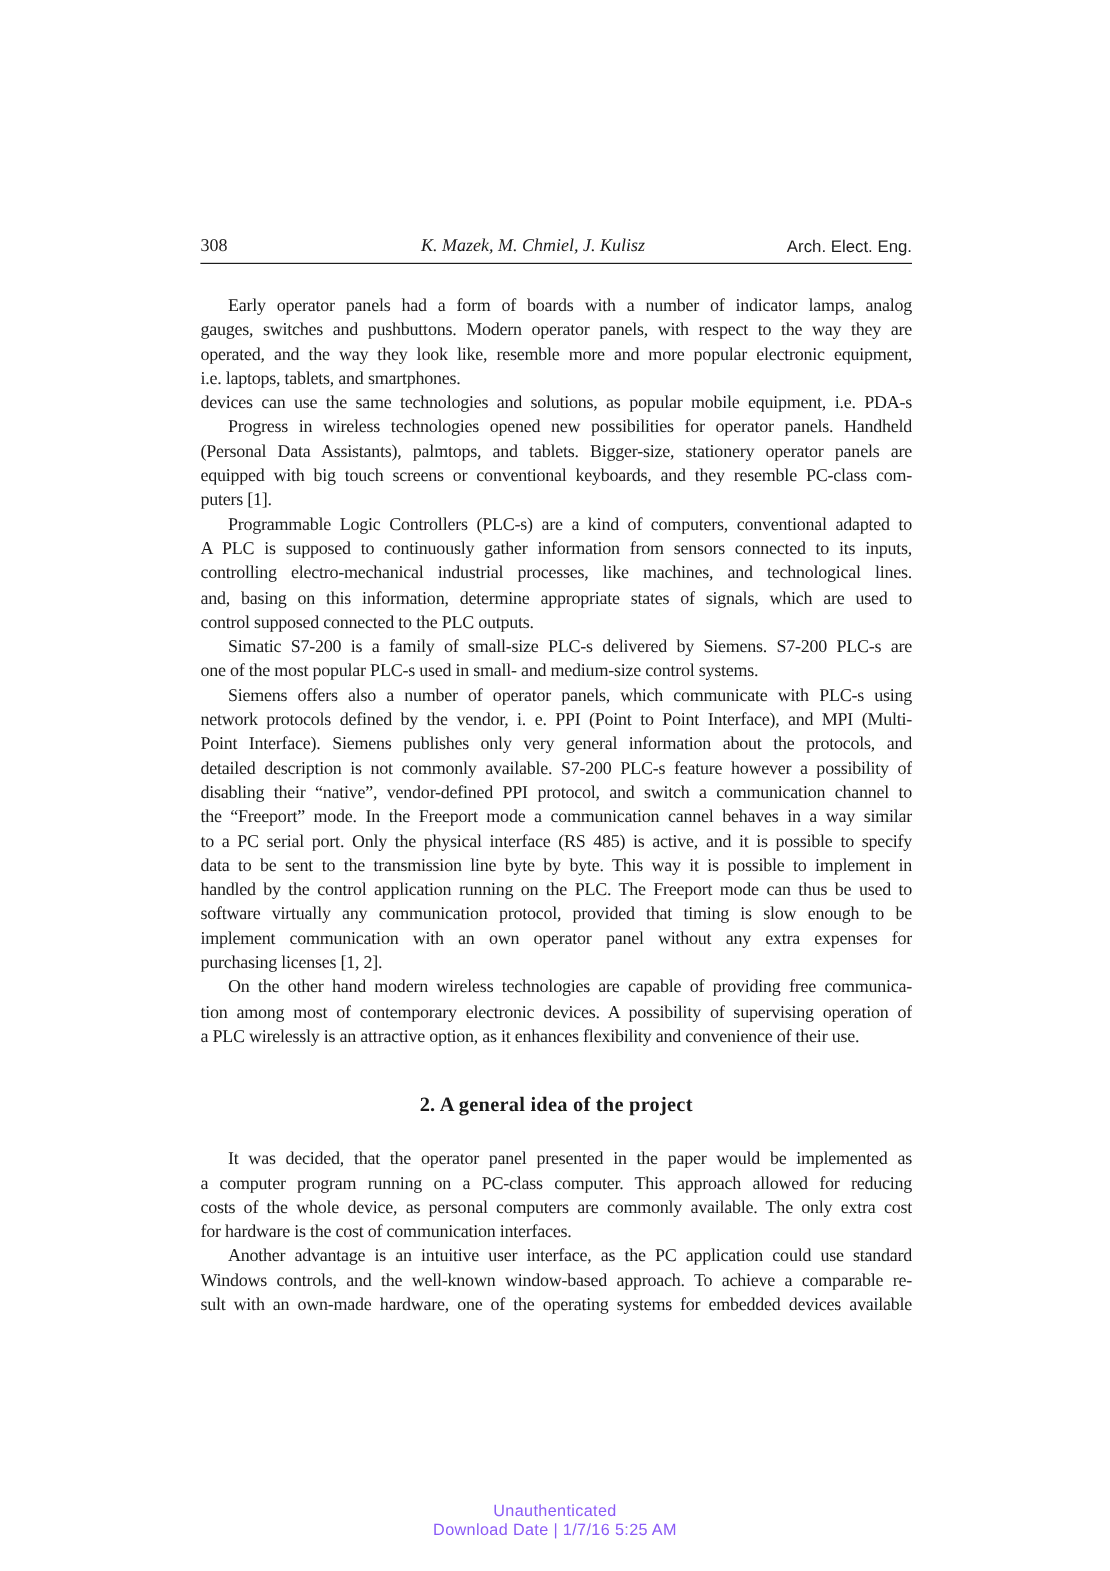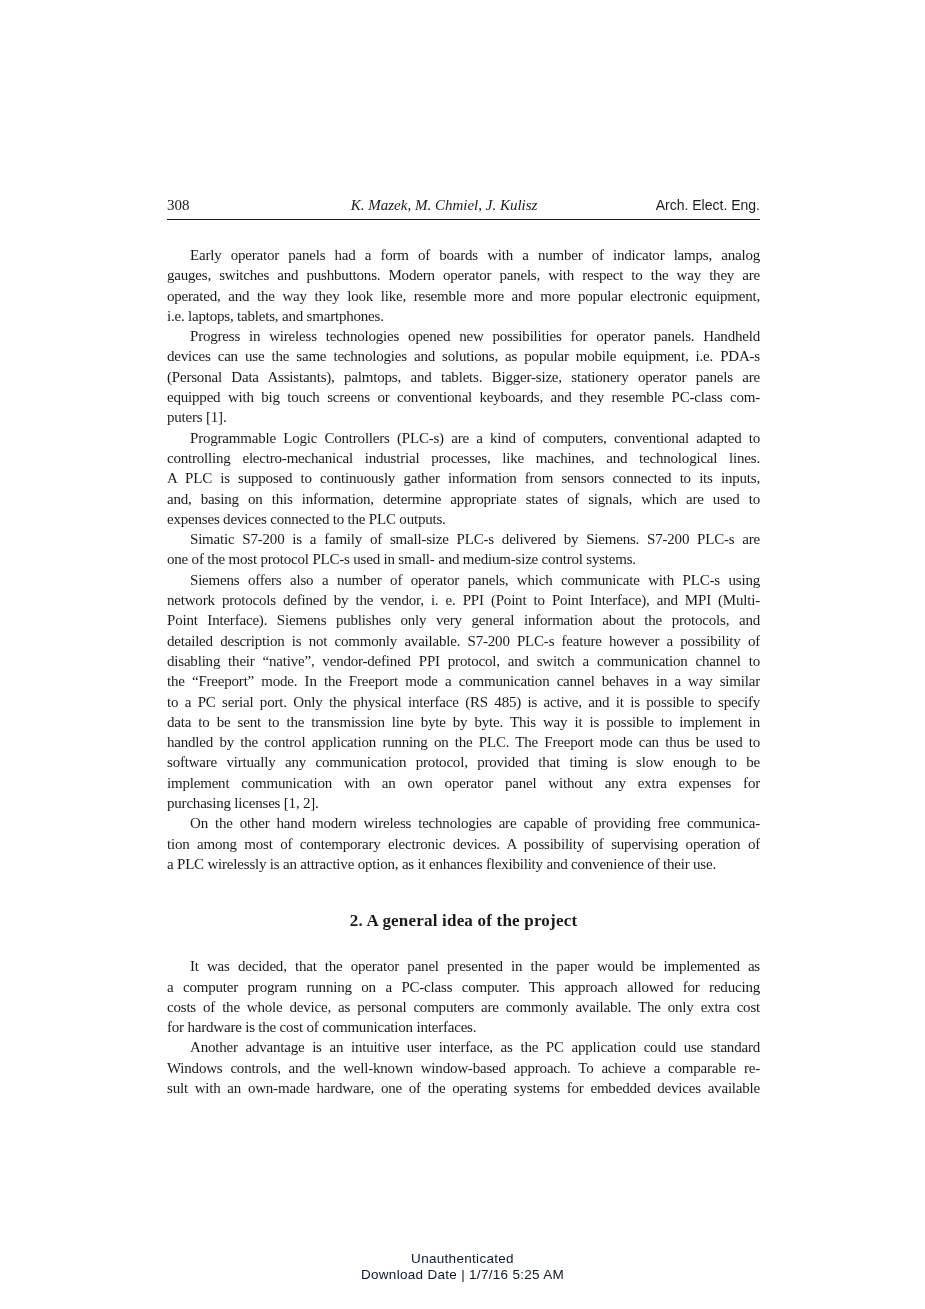--- a/index.html
+++ b/index.html
@@ -93,21 +93,21 @@
   
   .download-footer {
     position: absolute;
     left: 0;
     width: 925px;
     top: 1251px;
     text-align: center;
     font-family: "Liberation Sans", sans-serif;
     font-size: 13.5px;
     line-height: 15.5px;
-    color: #0f172a;
+    color: #8b5cf6;
     letter-spacing: 0.3px;
   }
 </style>
 </head>
 <body>
 
 <div class="page">
 
   <header class="page-header">
     <span class="page-number">308</span>
@@ -119,36 +119,36 @@
 
   <main class="article-body">
     <section>
         <p class="para">
           <span class="line first">Early operator panels had a form of boards with a number of indicator lamps, analog</span>
           <span class="line">gauges, switches and pushbuttons. Modern operator panels, with respect to the way they are</span>
           <span class="line">operated, and the way they look like, resemble more and more popular electronic equipment,</span>
           <span class="line last">i.e. laptops, tablets, and smartphones.</span>
         </p>
         <p class="para">
+          <span class="line">devices can use the same technologies and solutions, as popular mobile equipment, i.e. PDA-s</span>
           <span class="line first">Progress in wireless technologies opened new possibilities for operator panels. Handheld</span>
-          <span class="line">devices can use the same technologies and solutions, as popular mobile equipment, i.e. PDA-s</span>
           <span class="line">(Personal Data Assistants), palmtops, and tablets. Bigger-size, stationery operator panels are</span>
           <span class="line">equipped with big touch screens or conventional keyboards, and they resemble PC-class com-</span>
           <span class="line last">puters [1].</span>
         </p>
         <p class="para">
           <span class="line first">Programmable Logic Controllers (PLC-s) are a kind of computers, conventional adapted to</span>
+          <span class="line">A PLC is supposed to continuously gather information from sensors connected to its inputs,</span>
           <span class="line">controlling electro-mechanical industrial processes, like machines, and technological lines.</span>
-          <span class="line">A PLC is supposed to continuously gather information from sensors connected to its inputs,</span>
           <span class="line">and, basing on this information, determine appropriate states of signals, which are used to</span>
-          <span class="line last">expenses devices connected to the PLC outputs.</span>
+          <span class="line last">control supposed connected to the PLC outputs.</span>
         </p>
         <p class="para">
           <span class="line first">Simatic S7-200 is a family of small-size PLC-s delivered by Siemens. S7-200 PLC-s are</span>
-          <span class="line last">one of the most protocol PLC-s used in small- and medium-size control systems.</span>
+          <span class="line last">one of the most popular PLC-s used in small- and medium-size control systems.</span>
         </p>
         <p class="para">
           <span class="line first">Siemens offers also a number of operator panels, which communicate with PLC-s using</span>
           <span class="line">network protocols defined by the vendor, i. e. PPI (Point to Point Interface), and MPI (Multi-</span>
           <span class="line">Point Interface). Siemens publishes only very general information about the protocols, and</span>
           <span class="line">detailed description is not commonly available. S7-200 PLC-s feature however a possibility of</span>
           <span class="line">disabling their “native”, vendor-defined PPI protocol, and switch a communication channel to</span>
           <span class="line">the “Freeport” mode. In the Freeport mode a communication cannel behaves in a way similar</span>
           <span class="line">to a PC serial port. Only the physical interface (RS 485) is active, and it is possible to specify</span>
           <span class="line">data to be sent to the transmission line byte by byte. This way it is possible to implement in</span>

